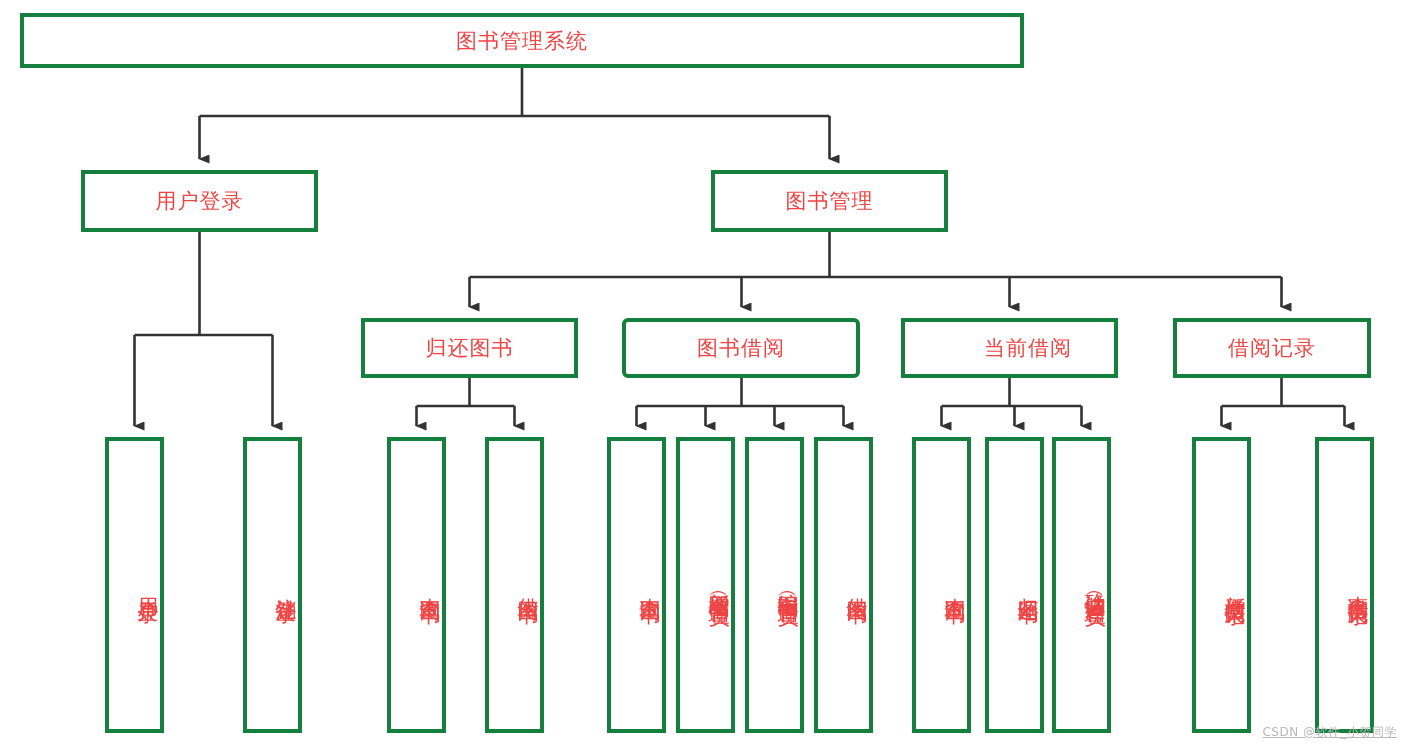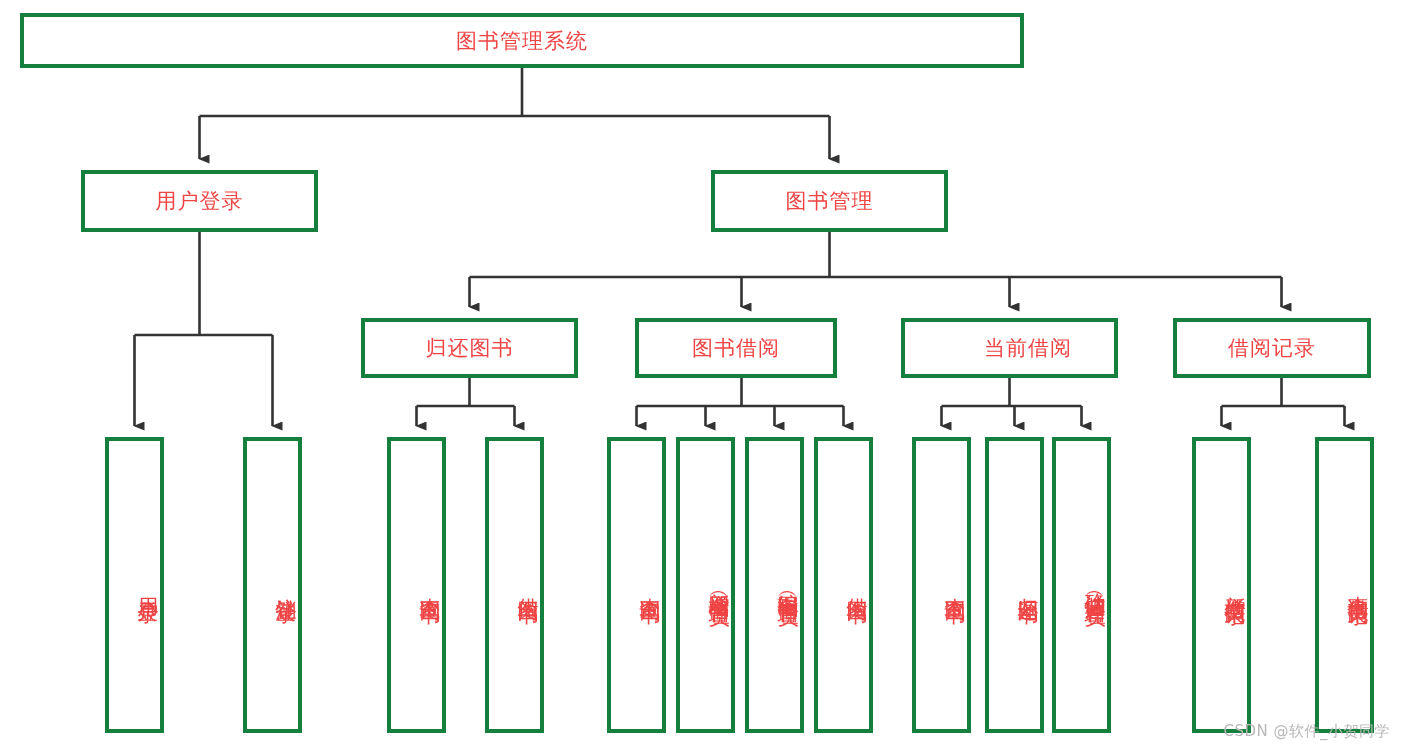--- a/index.html
+++ b/index.html
@@ -51,27 +51,28 @@
     justify-content: center;
   }
   .node-box.vert .vlabel {
     writing-mode: vertical-rl;
     text-orientation: upright;
     display: block;
     text-align: center;
   }
   #watermark {
     position: absolute;
-    right: 15px;
+    right: 8px;
     bottom: 6px;
-    font-size: 15px;
+    font-size: 12px;
     color: #b8b8b8;
     white-space: nowrap;
     pointer-events: none;
     letter-spacing: 0.5px;
+    text-decoration: underline;
   }
 </style>
 </head>
 <body>
 
 <div id="diagram-root">
 
   <svg id="tree-svg" viewBox="0 0 1405 747" xmlns="http://www.w3.org/2000/svg">
     <defs>
       <marker id="arrowhead" markerWidth="9" markerHeight="11" refX="4.5" refY="10" orient="auto" markerUnits="userSpaceOnUse">
@@ -114,21 +115,21 @@
         <line x1="1344.5" y1="406" x2="1344.5" y2="426" marker-end="url(#arrowhead)"></line>
       </g>
   </svg>
 
   <div class="node-box horiz" id="node-root" style="left: 20px; top: 13px; width: 1004px; height: 55px;">图书管理系统</div>
 
   <div class="node-box horiz" id="node-l1-0" style="left: 81px; top: 170px; width: 237px; height: 62px;">用户登录</div>
   <div class="node-box horiz" id="node-l1-1" style="left: 711px; top: 170px; width: 237px; height: 62px;">图书管理</div>
 
   <div class="node-box horiz" id="node-l2-0" style="left: 361px; top: 318px; width: 217px; height: 60px;">归还图书</div>
-  <div class="node-box horiz" id="node-l2-1" style="left: 635px; top: 318px; width: 202px; height: 60px;">图书借阅</div>
+  <div class="node-box horiz" id="node-l2-1" style="left: 622px; top: 318px; width: 238px; height: 60px; border-radius: 6px;">图书借阅</div>
   <div class="node-box horiz" id="node-l2-2" style="left: 901px; top: 318px; width: 217px; height: 60px; padding-left: 37px;">当前借阅</div>
   <div class="node-box horiz" id="node-l2-3" style="left: 1173px; top: 318px; width: 198px; height: 60px;">借阅记录</div>
 
   <div class="node-box vert" id="node-leaf-0" style="left: 105px; top: 437px; width: 59px; height: 296px;">
     <span class="vlabel">用户登录</span>
   </div>
   <div class="node-box vert" id="node-leaf-1" style="left: 243px; top: 437px; width: 59px; height: 296px;">
     <span class="vlabel">注销登录</span>
   </div>
   <div class="node-box vert" id="node-leaf-2" style="left: 387px; top: 437px; width: 59px; height: 296px;">

